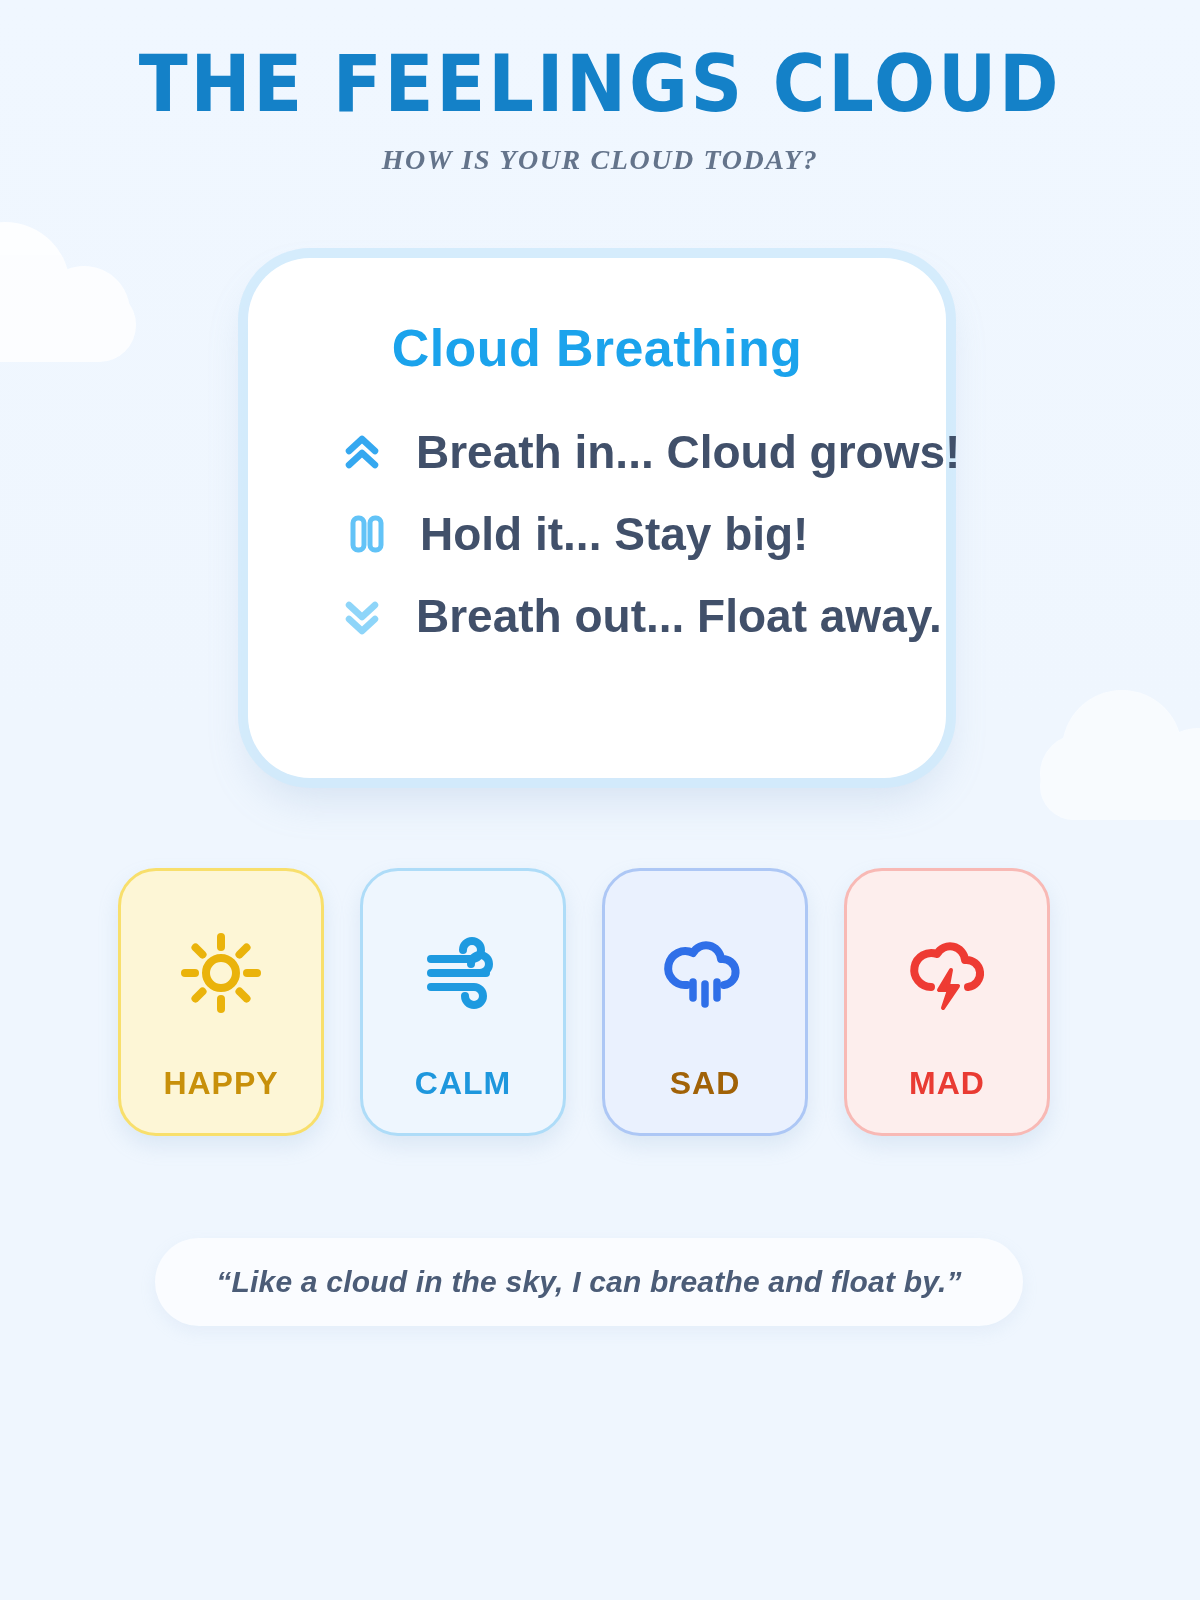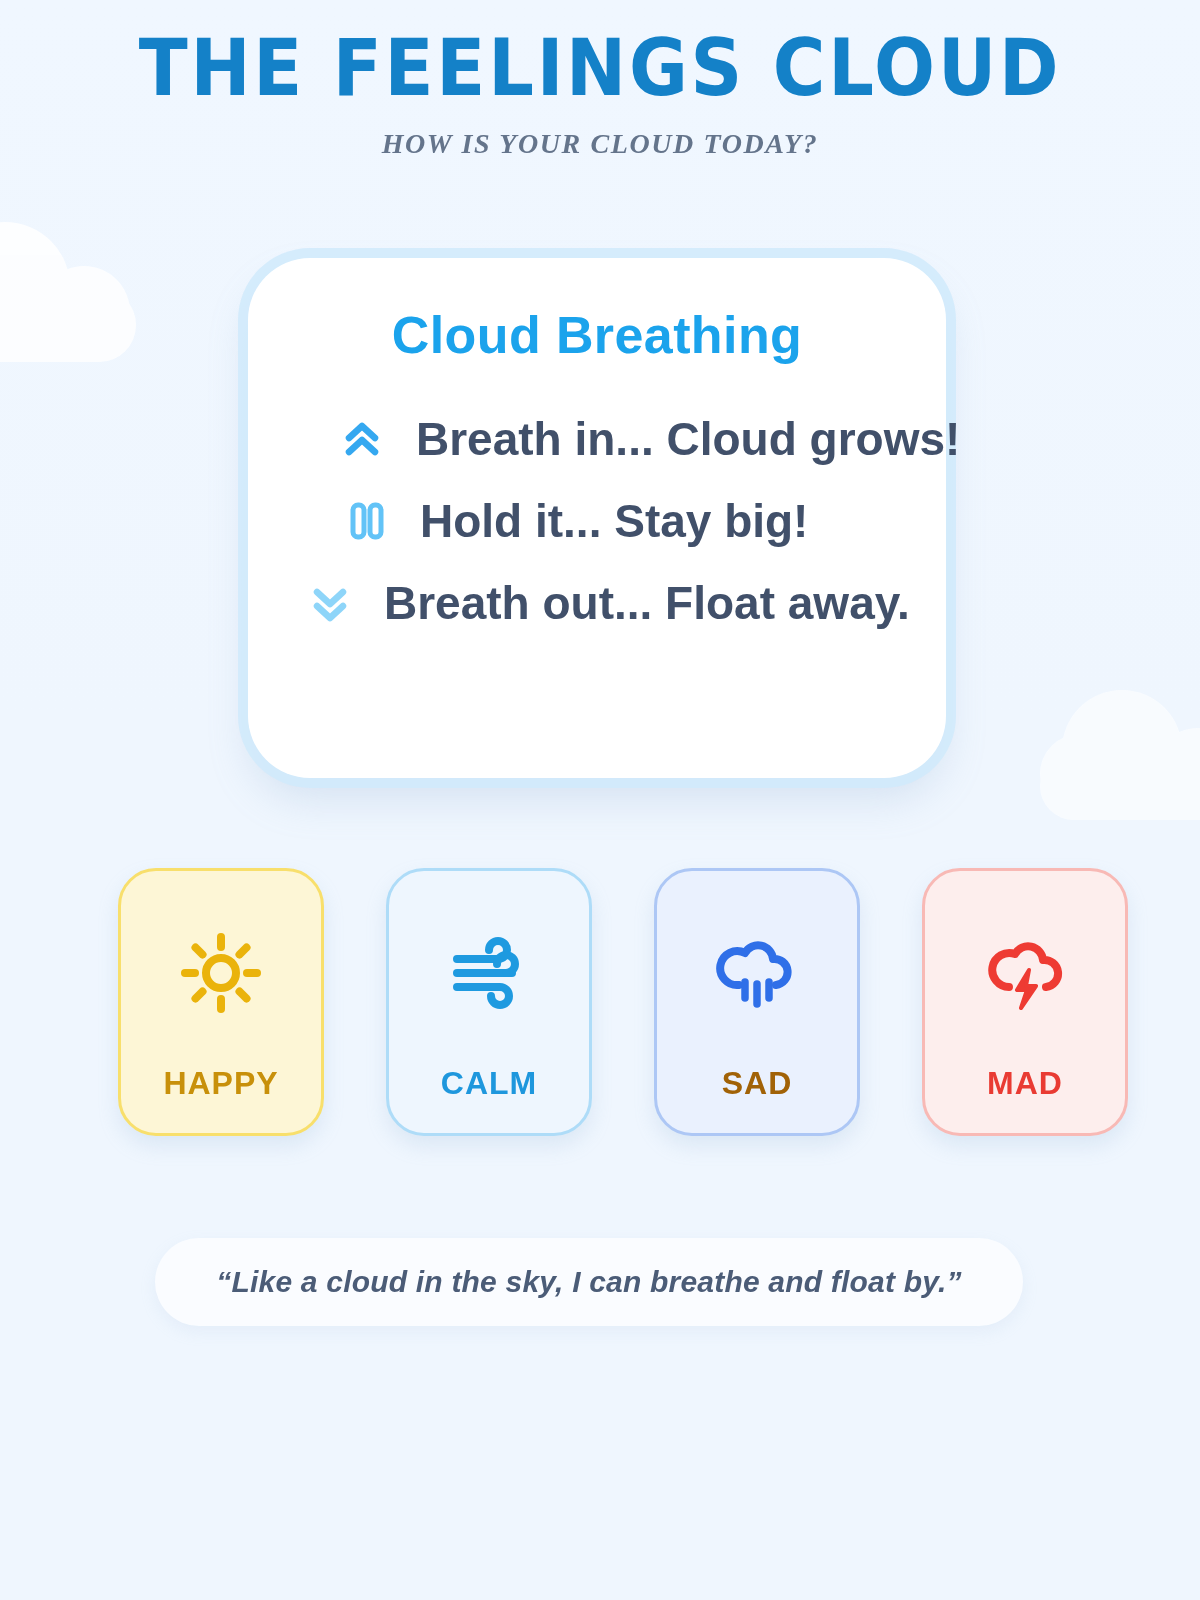--- a/index.html
+++ b/index.html
@@ -58,21 +58,21 @@
     opacity: 0.62;
   }
   #cloud-right .l1 { left: 22px;  top: 0px;  width: 120px; height: 120px; }
   #cloud-right .l2 { left: 112px; top: 38px; width: 92px;  height: 92px; }
   #cloud-right .l3 { left: 0px;   top: 44px; width: 80px;  height: 80px; }
   #cloud-right .base { left: 0px; top: 62px; width: 212px; height: 68px; }
 
   
   .header {
     position: relative;
-    padding-top: 30px;
+    padding-top: 46px;
     text-align: center;
     z-index: 3;
   }
   .app-title {
     font-family: "DejaVu Sans", sans-serif;
     font-size: 78px;
     line-height: 0.98;
     font-weight: 700;
     color: #1481c8;
     letter-spacing: 3px;
@@ -102,21 +102,21 @@
     position: absolute;
     inset: 0;
     background: #ffffff;
     border-radius: 62px;
     box-shadow:
       0 0 0 10px rgba(208, 234, 252, 0.85),
       0 22px 38px rgba(150, 180, 212, 0.28);
   }
   .card-title {
     margin: 0;
-    padding-top: 47px;
+    padding-top: 60px;
     text-align: center;
     font-size: 52px;
     font-weight: 700;
     color: #1ba3ec;
     letter-spacing: 0.4px;
   }
   .steps {
     margin-top: 46px;
   }
   .step {
@@ -134,28 +134,28 @@
   }
   .step-label {
     font-size: 46px;
     font-weight: 600;
     color: #41506a;
     margin-left: 26px;
     white-space: nowrap;
   }
   .step-in    { padding-left: 86px; }
   .step-hold  { padding-left: 90px; }
-  .step-out   { padding-left: 54px; }
+  .step-out   { padding-left: 86px; }
 
   
   .moods {
     position: absolute;
     left: 118px;
     top: 868px;
-    width: 1010px;
+    width: 932px;
     display: flex;
     justify-content: space-between;
     z-index: 4;
   }
   .mood-card {
     width: 206px;
     height: 268px;
     border-radius: 38px;
     border: 3px solid transparent;
     box-sizing: border-box;

